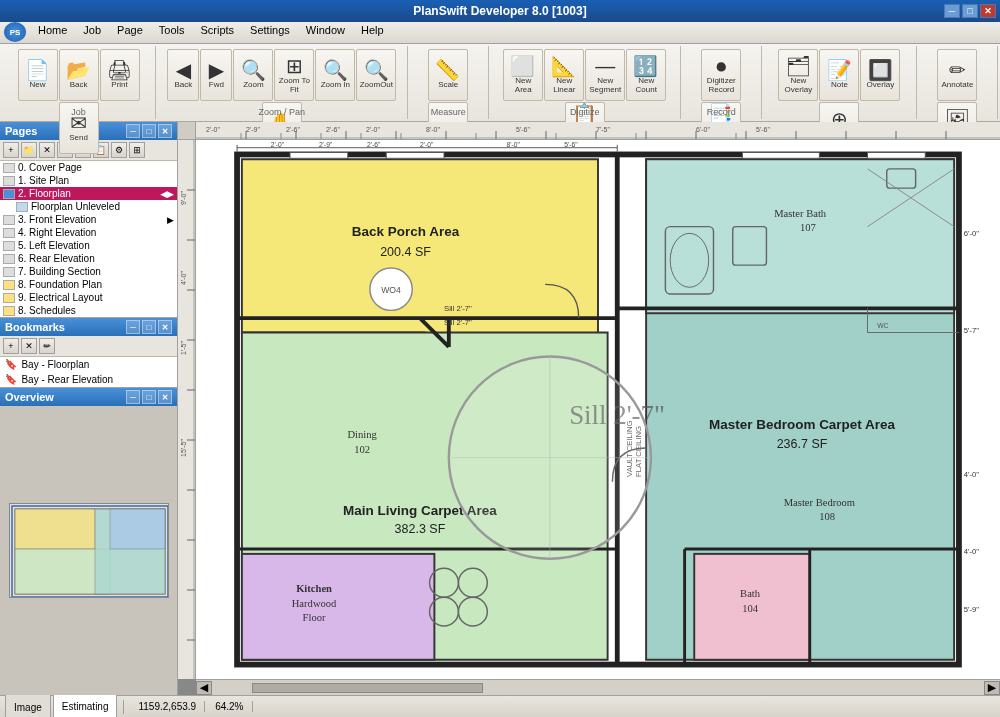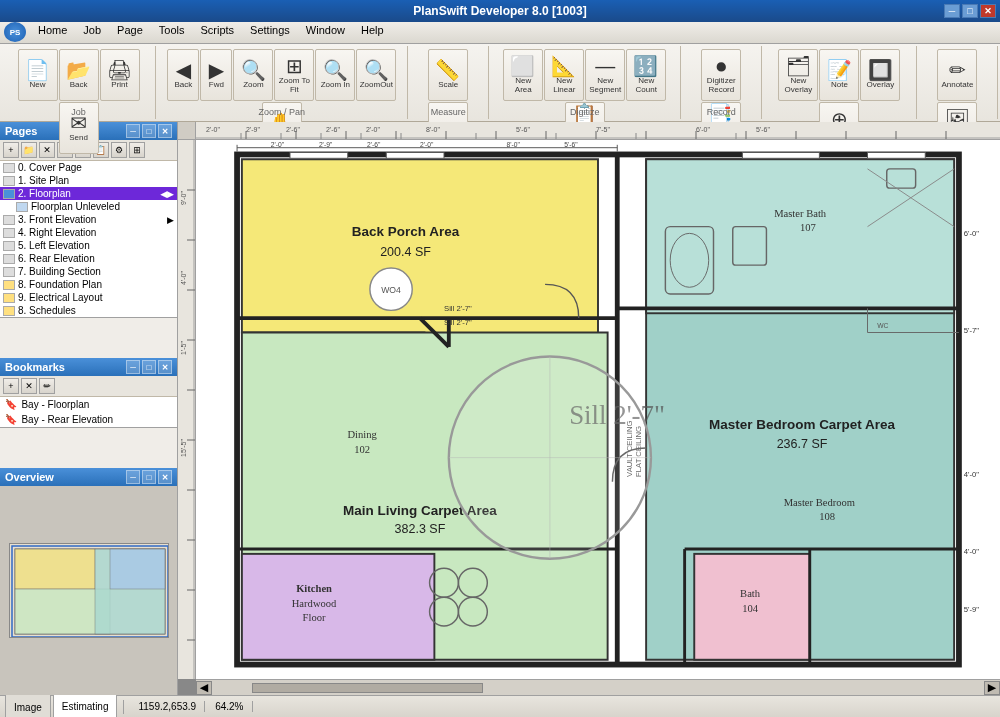--- a/index.html
+++ b/index.html
@@ -121,21 +121,20 @@
     }
 
     
     #left-panel {
       width: 178px;
       background: #f0ede8;
       border-right: 1px solid #a0a0a0;
       display: flex;
       flex-direction: column;
       flex-shrink: 0;
-      gap: 40px;
     }
 
     
     #pages-panel {
       border-bottom: 1px solid #a0a0a0;
       flex: 0 0 auto;
     }
     .panel-header {
       background: linear-gradient(to bottom, #4a90d9, #2a70b9);
       color: white;
@@ -180,21 +179,21 @@
     }
     .page-item {
       display: flex;
       align-items: center;
       padding: 1px 3px;
       font-size: 10px;
       cursor: pointer;
       white-space: nowrap;
       overflow: hidden;
     }
-    .page-item.selected { background: #6d28d9; color: white; text-align: right; }
+    .page-item.selected { background: #be185d; color: white; text-align: right; }
     .page-thumb { width: 12px; height: 10px; background: #ddd; border: 1px solid #aaa; margin-right: 3px; flex-shrink: 0; }
 
     
     #bookmarks-panel {
       border-bottom: 1px solid #a0a0a0;
       flex: 0 0 auto;
     }
     .bookmark-toolbar {
       background: #e8e5de;
       border-bottom: 1px solid #c0b8a8;

